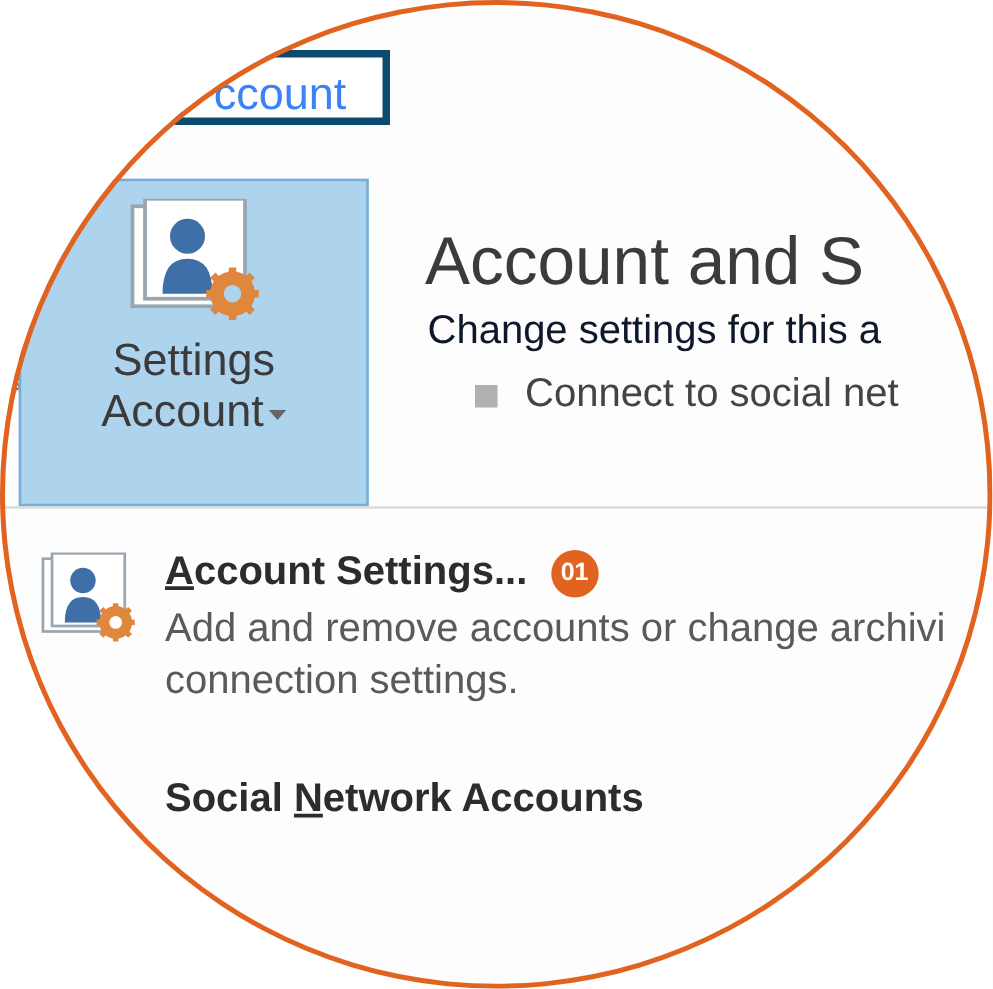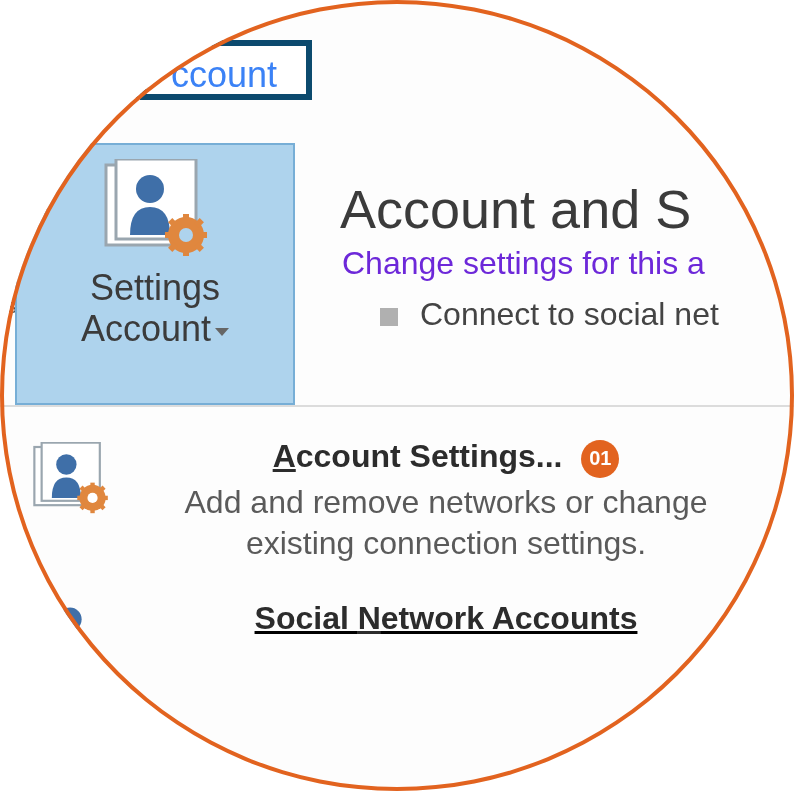--- a/index.html
+++ b/index.html
@@ -108,21 +108,21 @@
     color: #3b3b3b;
     font-weight: 400;
     white-space: nowrap;
     margin-top: 23px;
   }
   .pane-sub {
     position: absolute;
     left: 342px;
     top: 245px;
     font-size: 32px;
-    color: #6d28d9;
+    color: #0f172a;
     white-space: nowrap;
   }
   .pane-list {
     position: absolute;
     left: 380px;
     top: 296px;
     font-size: 32px;
     color: #444;
     white-space: nowrap;
   }
@@ -143,21 +143,20 @@
   }
 
   
   .menu-item {
     position: absolute;
     left: 30px;
     display: flex;
     align-items: flex-start;
     gap: 22px;
     width: 730px;
-    text-align: center;
   }
   .menu-item .icon-col {
     width: 80px;
     flex: 0 0 80px;
     padding-top: 4px;
   }
   .menu-item .text-col {
     flex: 1;
   }
   .menu-item .title {
@@ -167,21 +166,21 @@
   }
   .menu-item .title .ul { text-decoration: underline; }
   .menu-item .desc {
     font-size: 32px;
     color: #5a5a5a;
     line-height: 1.3;
     margin-top: 4px;
   }
 
   .item1 { top: 438px; }
-  .item2 { top: 600px; text-decoration: underline; }
+  .item2 { top: 620px; }
 
   .badge {
     display: inline-flex;
     align-items: center;
     justify-content: center;
     width: 38px; height: 38px;
     border-radius: 50%;
     background: #e2631f;
     color: #fff;
     font-weight: bold;
@@ -266,21 +265,21 @@
           </g>
           <circle cx="18" cy="18" r="7" fill="#fff"></circle>
         </g>
       </svg>
     </div>
     <div class="text-col">
       <div class="title">
         <span class="ul">A</span><span>ccount Settings...</span>
         <span class="badge">01</span>
       </div>
-      <div class="desc">Add and remove networks or change existing connection settings.</div>
+      <div class="desc">Add and remove accounts or change archivi connection settings.</div>
     </div>
   </div>
 
   <div class="menu-item item2">
     <div class="icon-col">
       <svg class="acct-icon-sm" viewBox="0 0 110 100" style="overflow:visible">
         <circle cx="55" cy="20" r="16" fill="#3f6fa8"></circle>
       </svg>
     </div>
     <div class="text-col">

